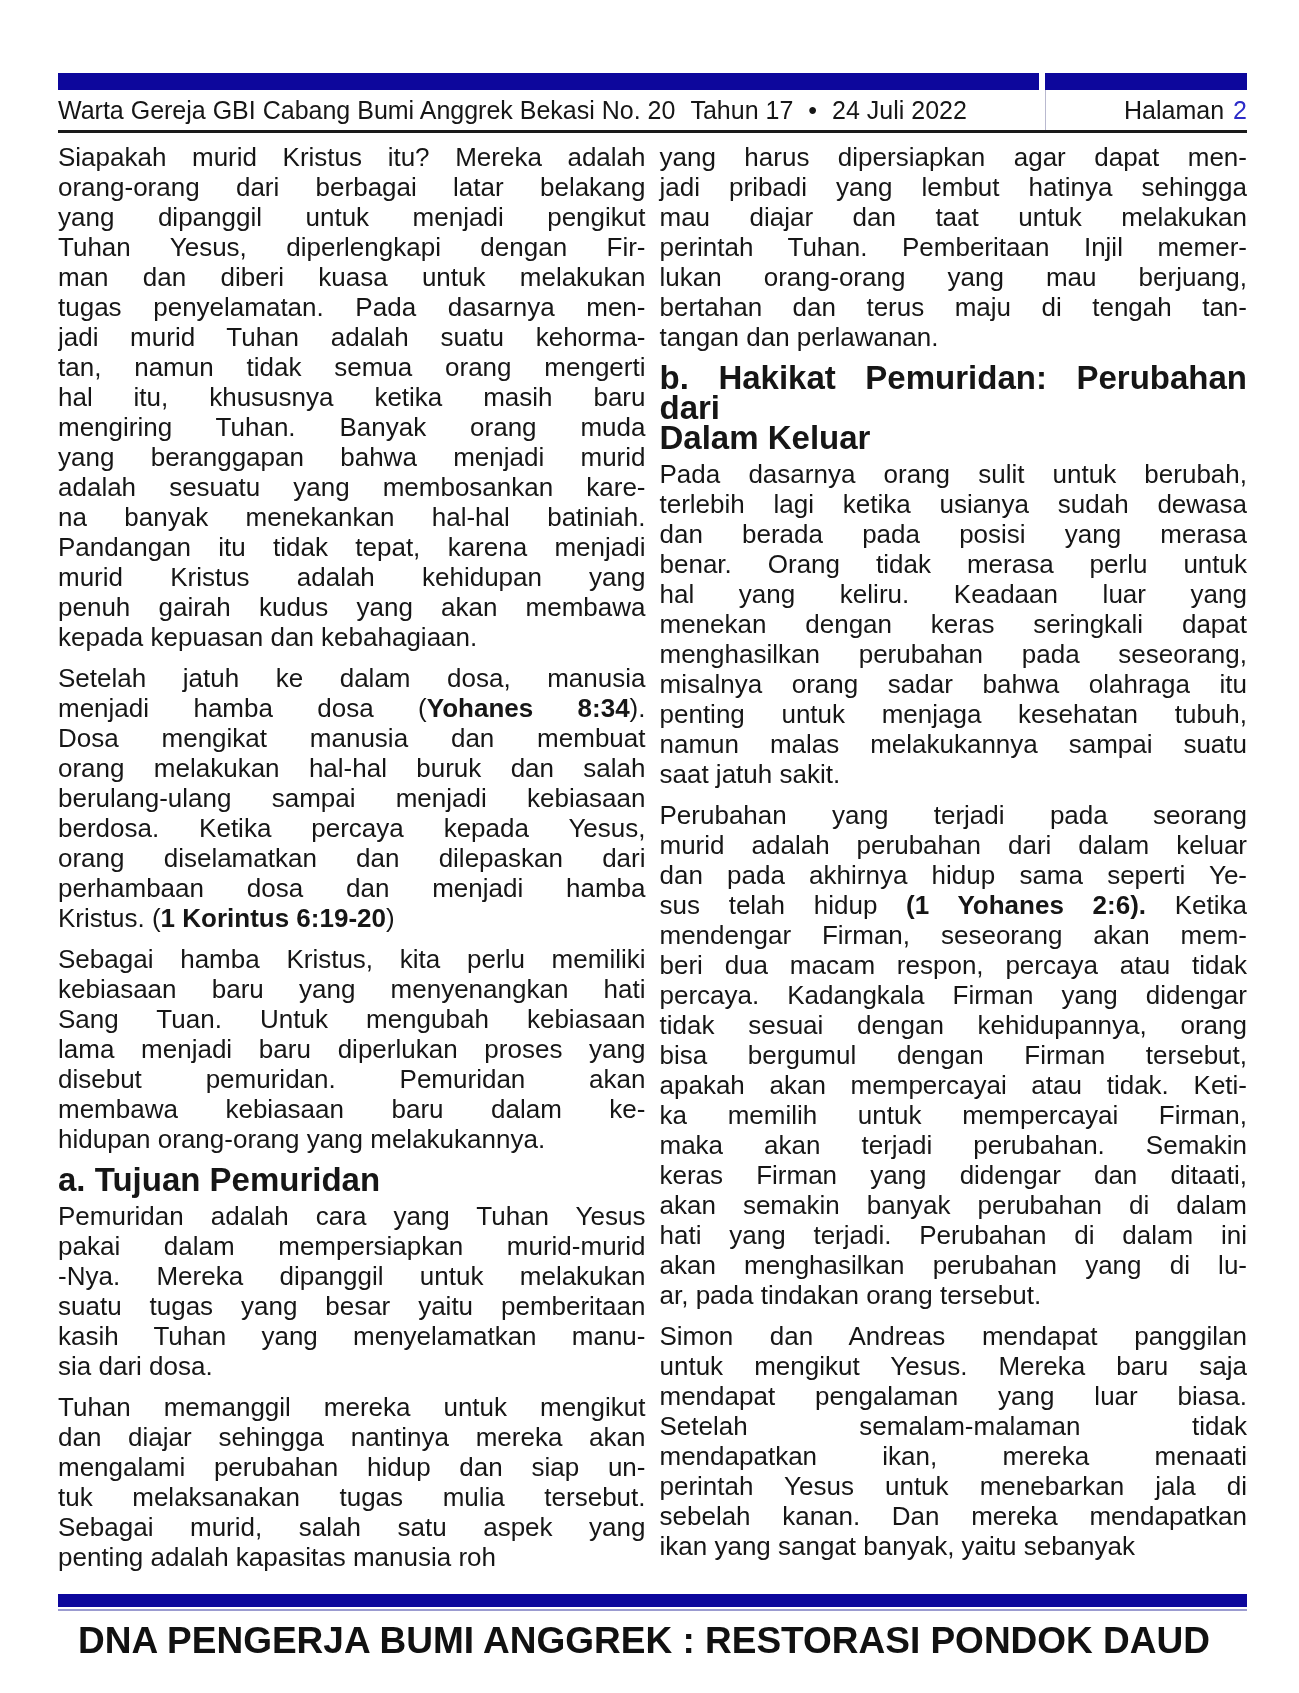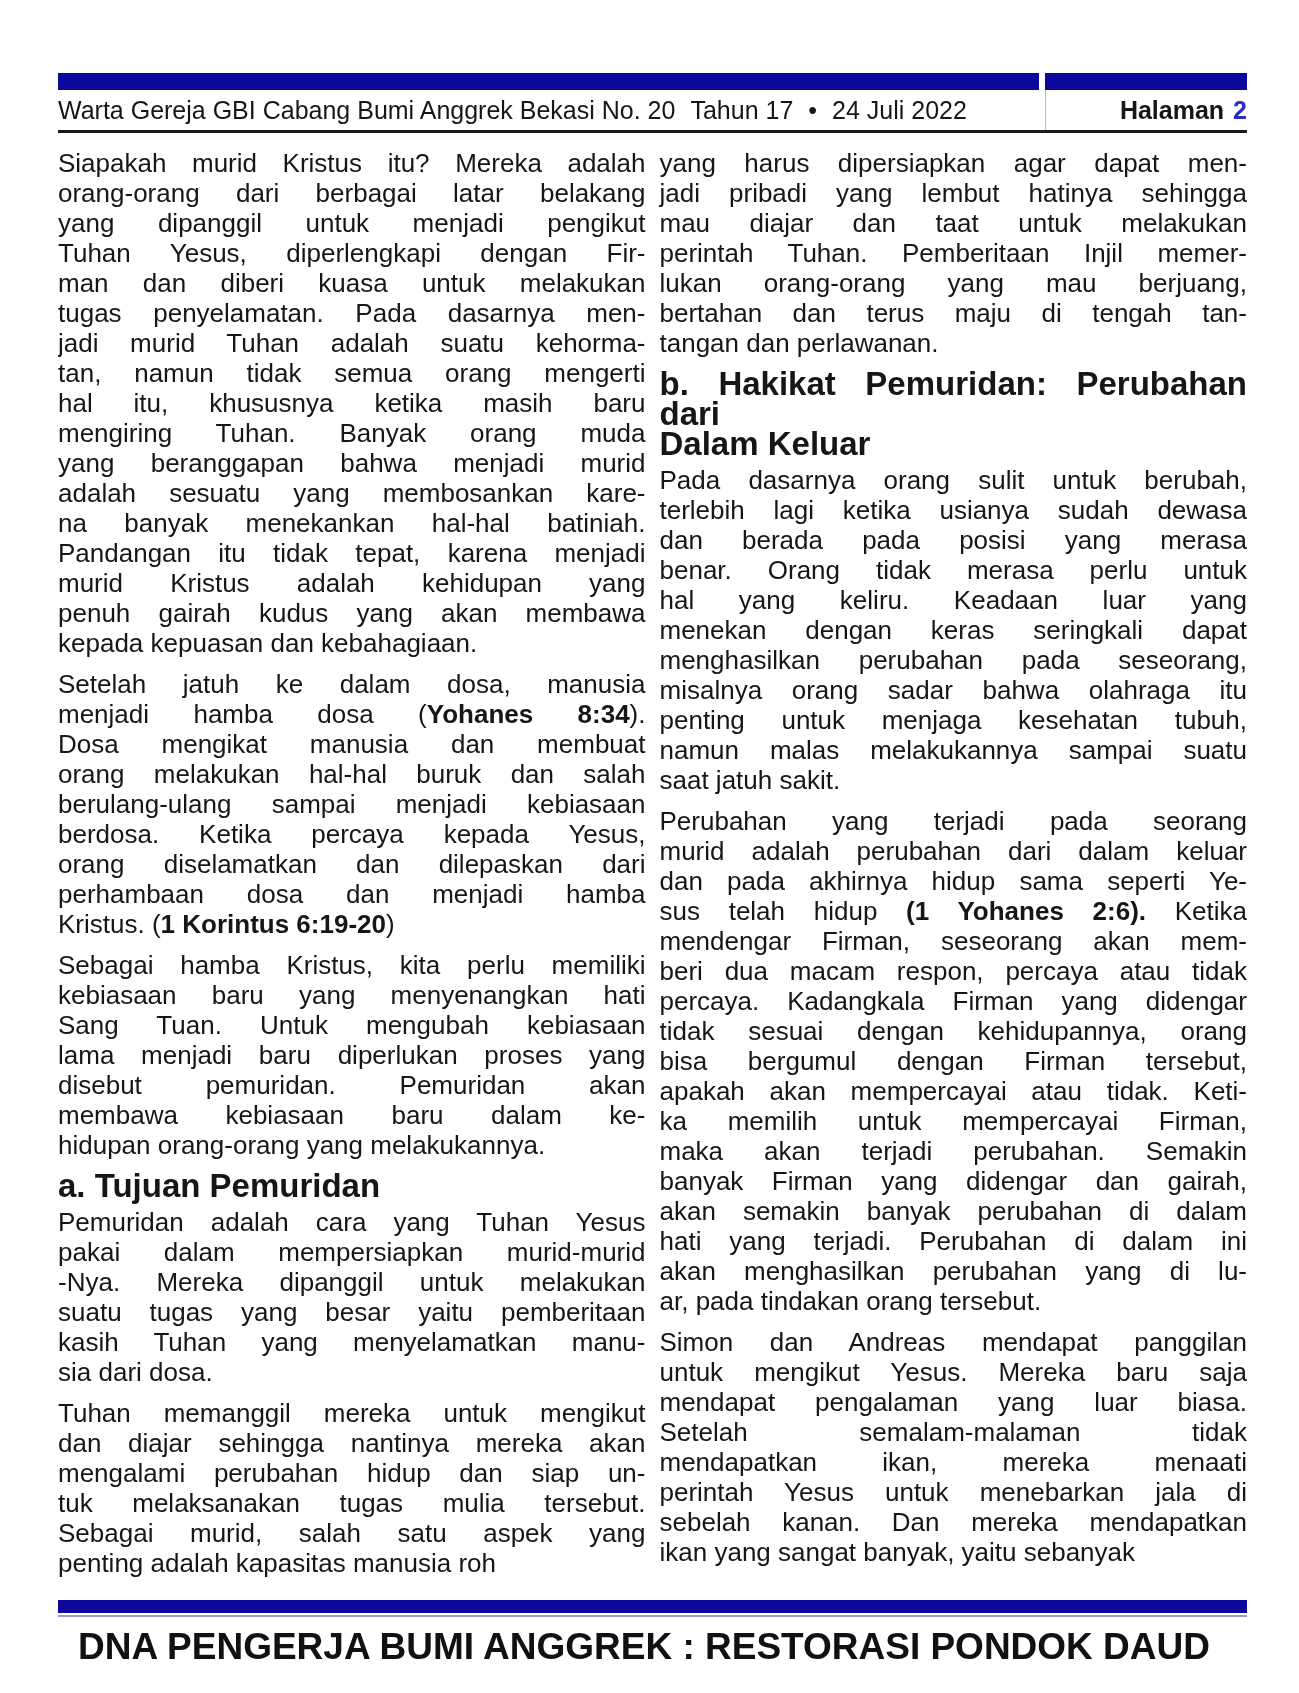--- a/index.html
+++ b/index.html
@@ -31,26 +31,25 @@
     height: 40px;
     display: flex;
     align-items: center;
     font-size: 25px;
     white-space: nowrap;
   }
   .header-cell.left > span + span { margin-left: 15px; }
   .header-cell.right {
     justify-content: flex-end;
     border-left: 1px solid #b9b9cf;
-    font-weight: bold;
   }
   .pagenum { color: var(--pagenum, #2b2bc8); margin-left: 9px; }
   
   .columns {
-    margin-top: 15px;
+    margin-top: 9px;
     display: flex;
     gap: 14px;
     height: 1452px;
     overflow: hidden;
   }
   .col { flex: 1 1 0; min-width: 0; font-size: 26px; line-height: 30px; }
   .paragraph { margin: 0 0 11px 0; }
   .heading { font-weight: 700; font-size: 33px; margin: 3px 0 6px 0; }
   .line { text-align: justify; text-align-last: justify; }
   .line.last { text-align-last: left; }
@@ -183,21 +182,21 @@
           <div class="line">dan pada akhirnya hidup sama seperti Ye-</div>
           <div class="line">sus telah hidup <b>(1 Yohanes 2:6).</b> Ketika</div>
           <div class="line">mendengar Firman, seseorang akan mem-</div>
           <div class="line">beri dua macam respon, percaya atau tidak</div>
           <div class="line">percaya. Kadangkala Firman yang didengar</div>
           <div class="line">tidak sesuai dengan kehidupannya, orang</div>
           <div class="line">bisa bergumul dengan Firman tersebut,</div>
           <div class="line">apakah akan mempercayai atau tidak. Keti-</div>
           <div class="line">ka memilih untuk mempercayai Firman,</div>
           <div class="line">maka akan terjadi perubahan. Semakin</div>
-          <div class="line">banyak Firman yang didengar dan gairah,</div>
+          <div class="line">keras Firman yang didengar dan ditaati,</div>
           <div class="line">akan semakin banyak perubahan di dalam</div>
           <div class="line">hati yang terjadi. Perubahan di dalam ini</div>
           <div class="line">akan menghasilkan perubahan yang di lu-</div>
           <div class="line last">ar, pada tindakan orang tersebut.</div>
         </div>
         <div class="paragraph">
           <div class="line">Simon dan Andreas mendapat panggilan</div>
           <div class="line">untuk mengikut Yesus. Mereka baru saja</div>
           <div class="line">mendapat pengalaman yang luar biasa.</div>
           <div class="line">Setelah semalam-malaman tidak</div>

